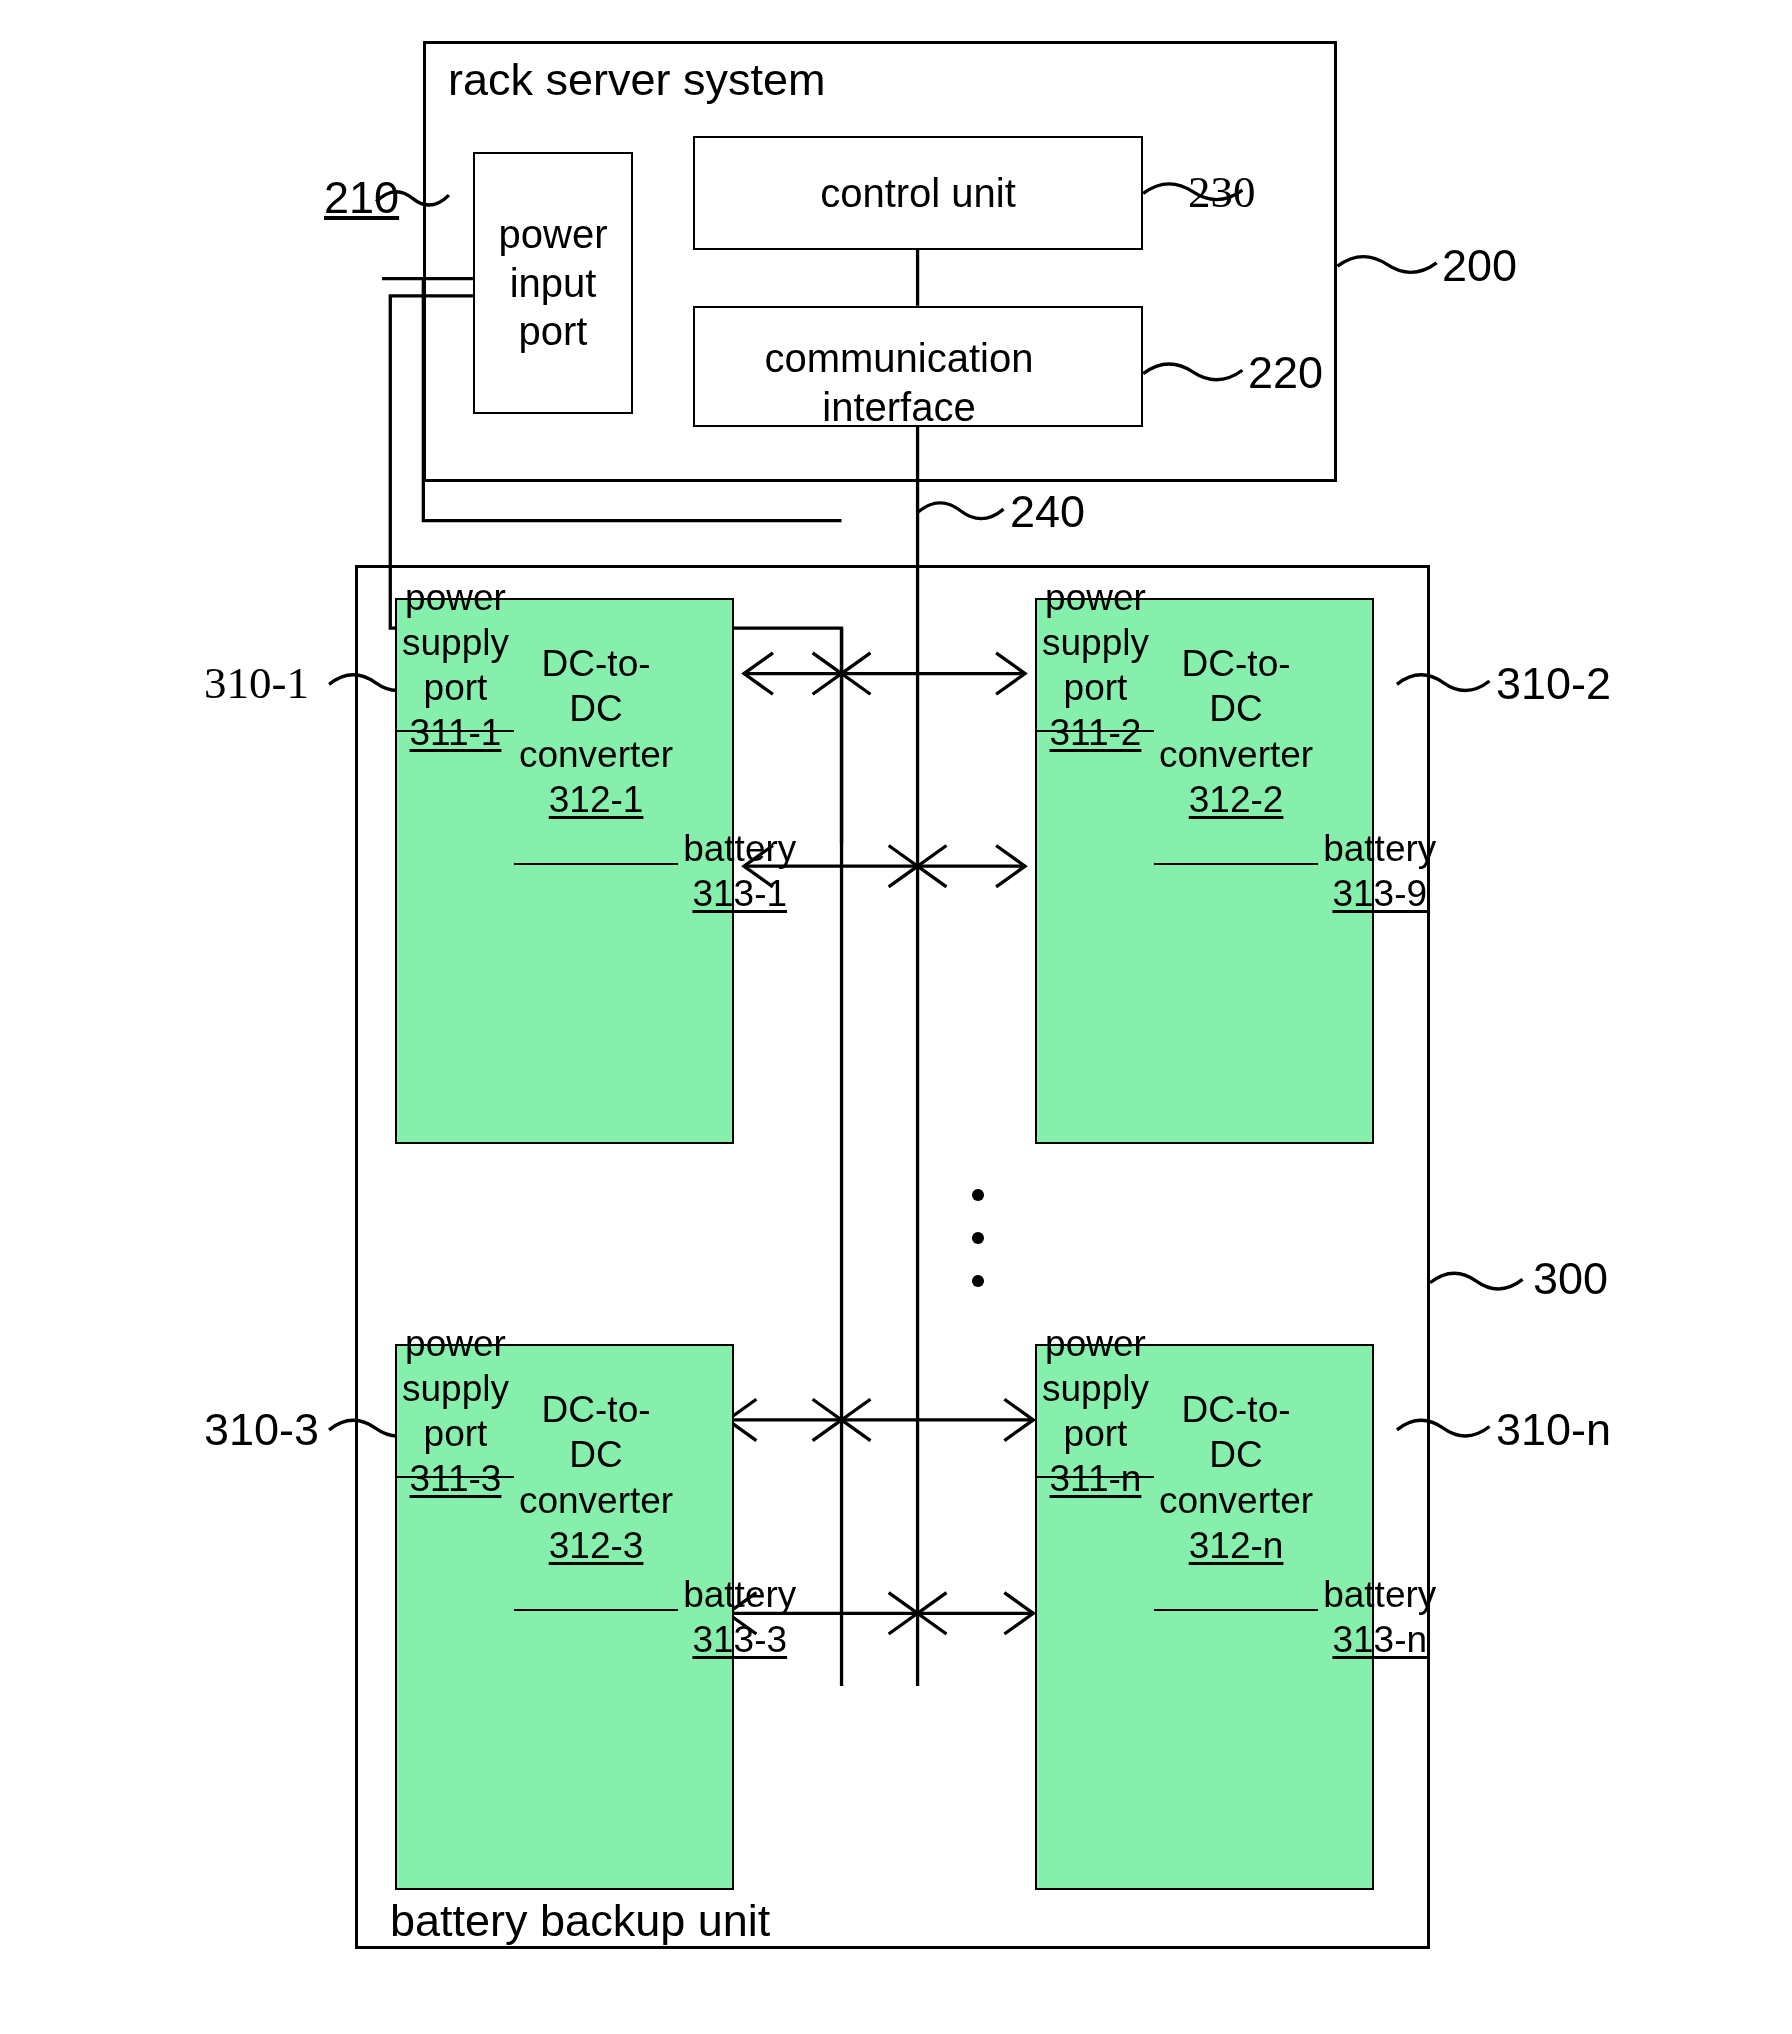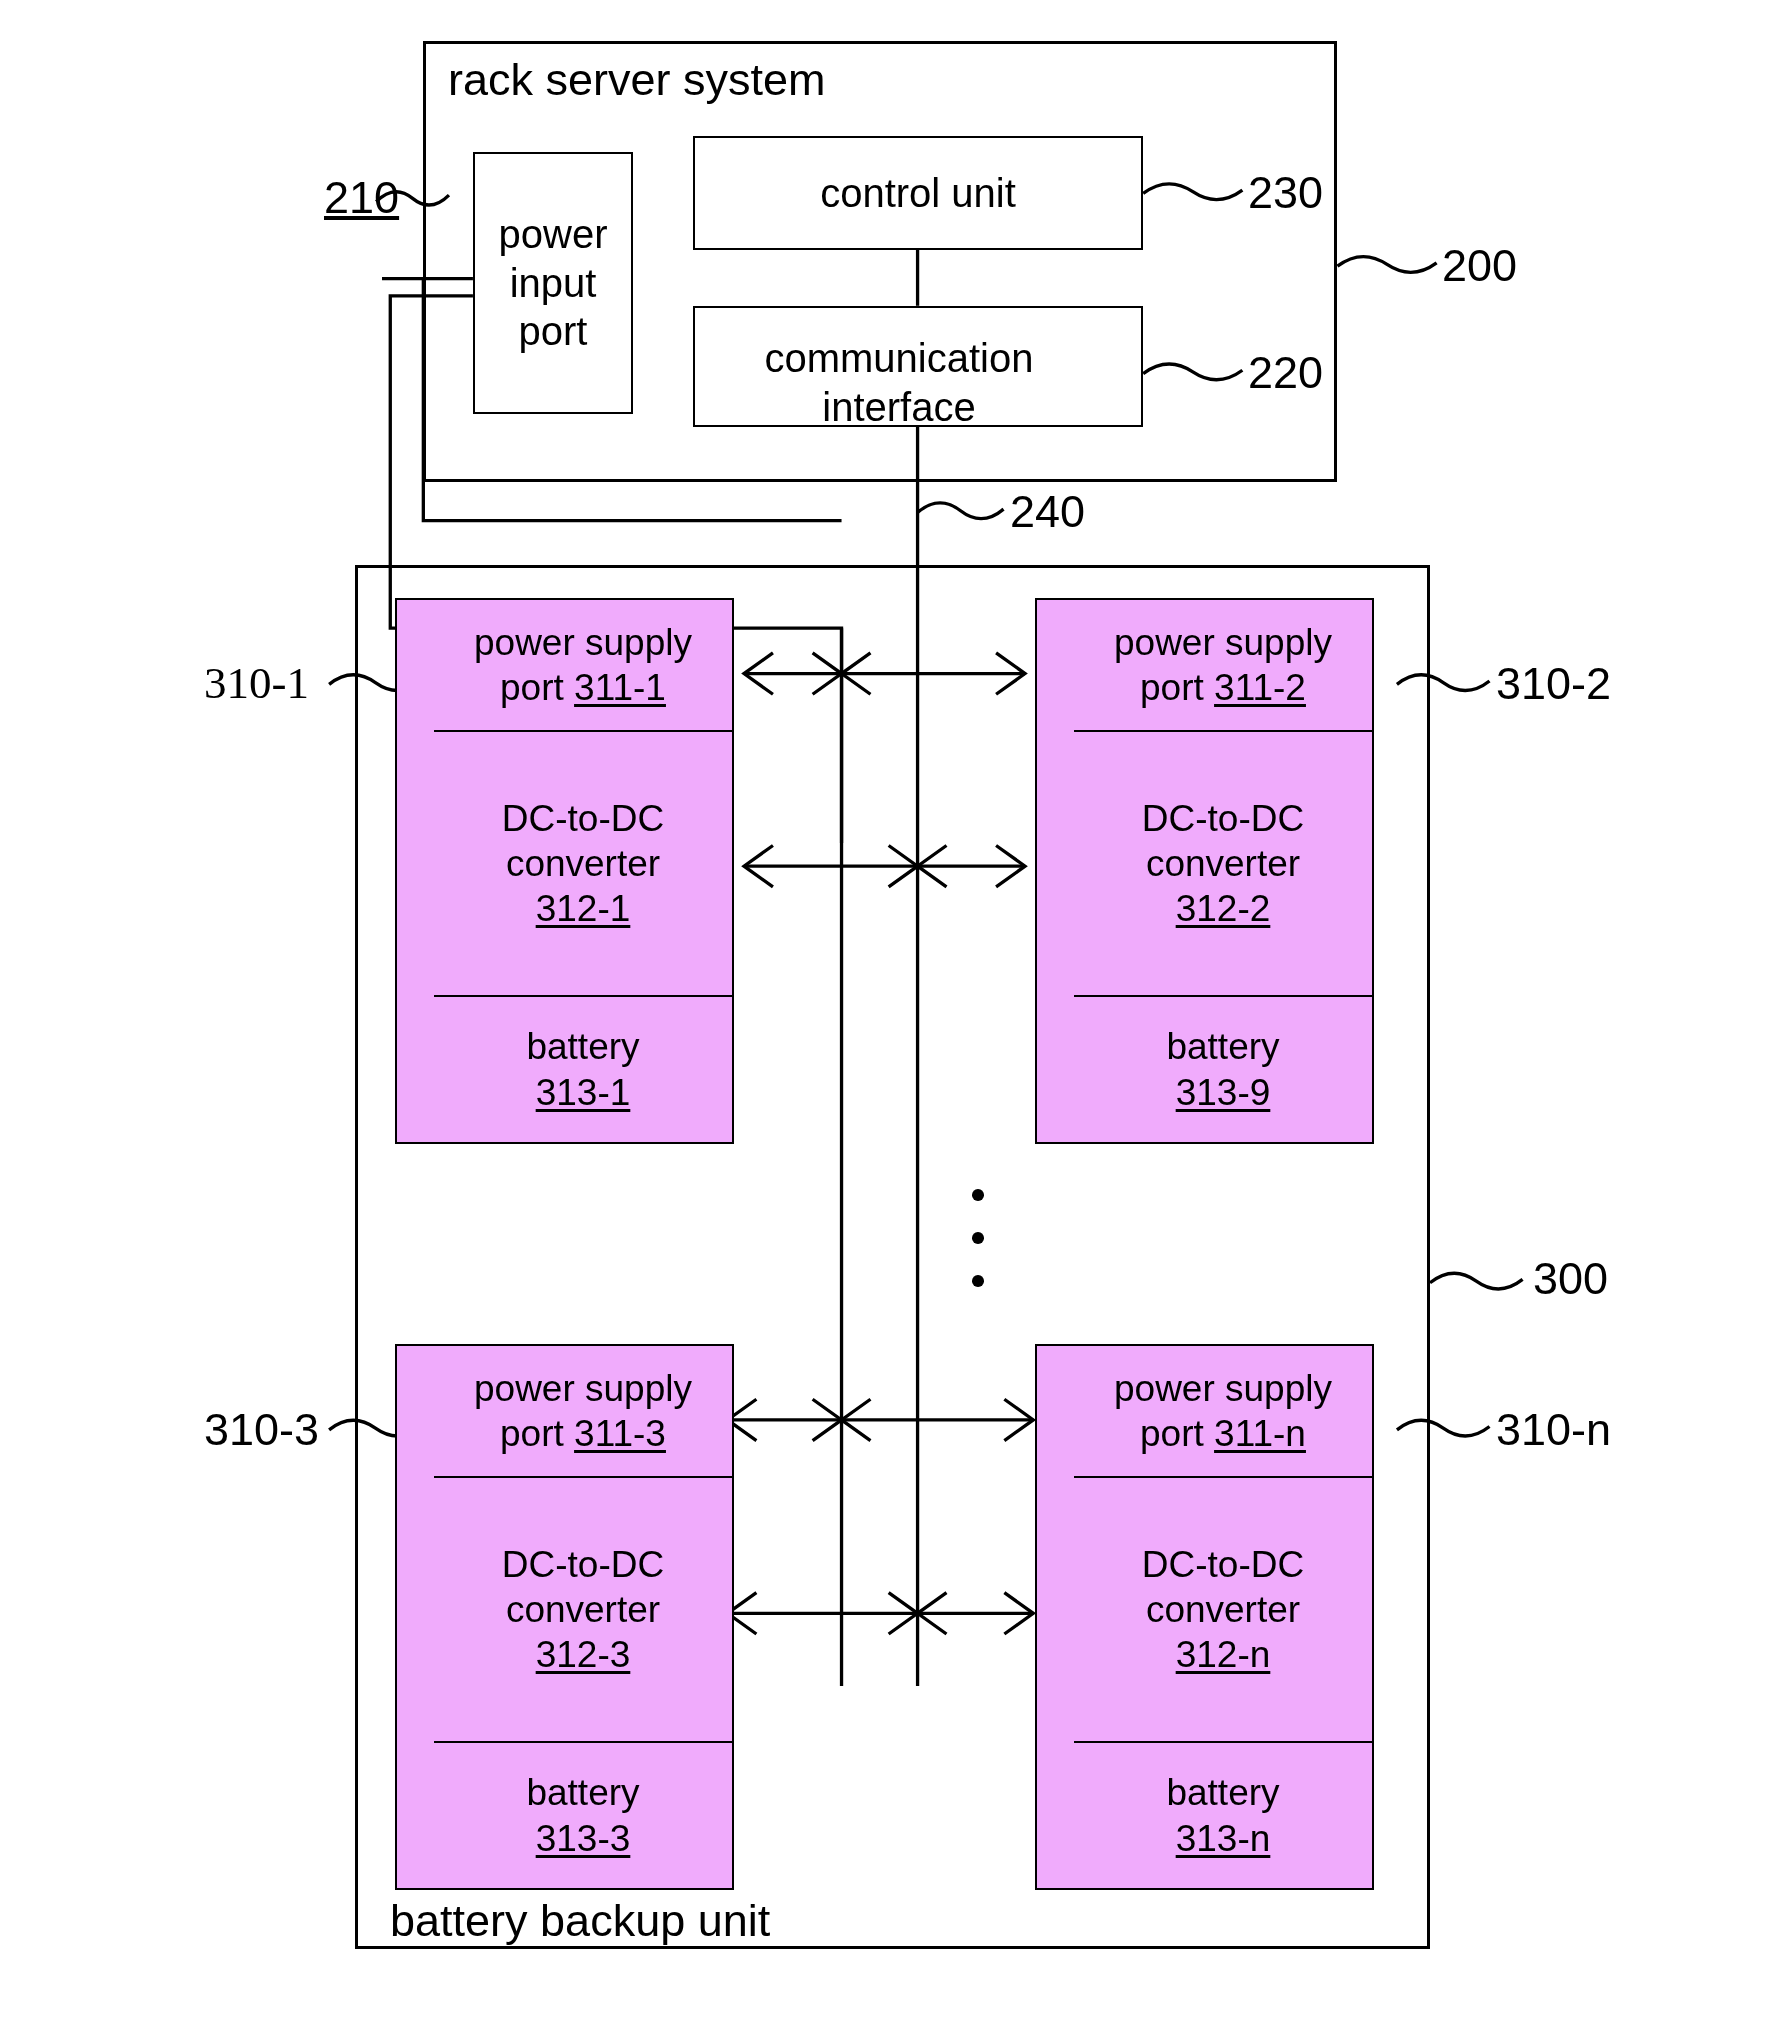--- a/index.html
+++ b/index.html
@@ -32,24 +32,23 @@
   .inner-box{
     position:absolute;
     box-sizing:border-box;
     border:2.5px solid #000;
     background:#fff;
   }
   .module{
     position:absolute;
     box-sizing:border-box;
     border:2.5px solid #000;
-    background:#f0abfc;
-    display:flex;
-    flex-direction:column;
-    padding-left:37px;
+    background:#86efac;
+    display:flex;
+    flex-direction:row;
   }
   .module .cell{
     box-sizing:border-box;
     display:flex;
     align-items:center;
     justify-content:center;
     text-align:center;
     font-size:37px;
     line-height:1.22;
     border-bottom:2.5px solid #000;
@@ -167,21 +166,21 @@
   <div class="inner-box" style="left:473px; top:152px; width:160px; height:262px;"></div>
   <div class="ctr-text" style="left:473px; top:152px; width:160px; height:262px; flex-direction:column;">
     <span>power</span>
     <span>input</span>
     <span>port</span>
   </div>
   <div class="reflabel" style="left:324px; top:175px;text-decoration:underline;">210</div>
 
   <div class="inner-box" style="left:693px; top:136px; width:450px; height:114px;"></div>
   <div class="ctr-text" style="left:693px; top:136px; width:450px; height:114px;">control unit</div>
-  <div class="reflabel" style="left:1248px; top:170px;">230</div>
+  <div class="reflabel" style="left:1188px; top:170px;font-family:Liberation Serif, serif;">230</div>
 
   <div class="inner-box" style="left:693px; top:306px; width:450px; height:121px;"></div>
   <div class="ctr-text" style="left:693px; top:306px; width:412px; height:121px; flex-direction:column;margin-top:16px;">
     <span>communication</span>
     <span>interface</span>
   </div>
   <div class="reflabel" style="left:1248px; top:350px;">220</div>
 
   <div class="reflabel" style="left:1442px; top:243px;">200</div>
 

